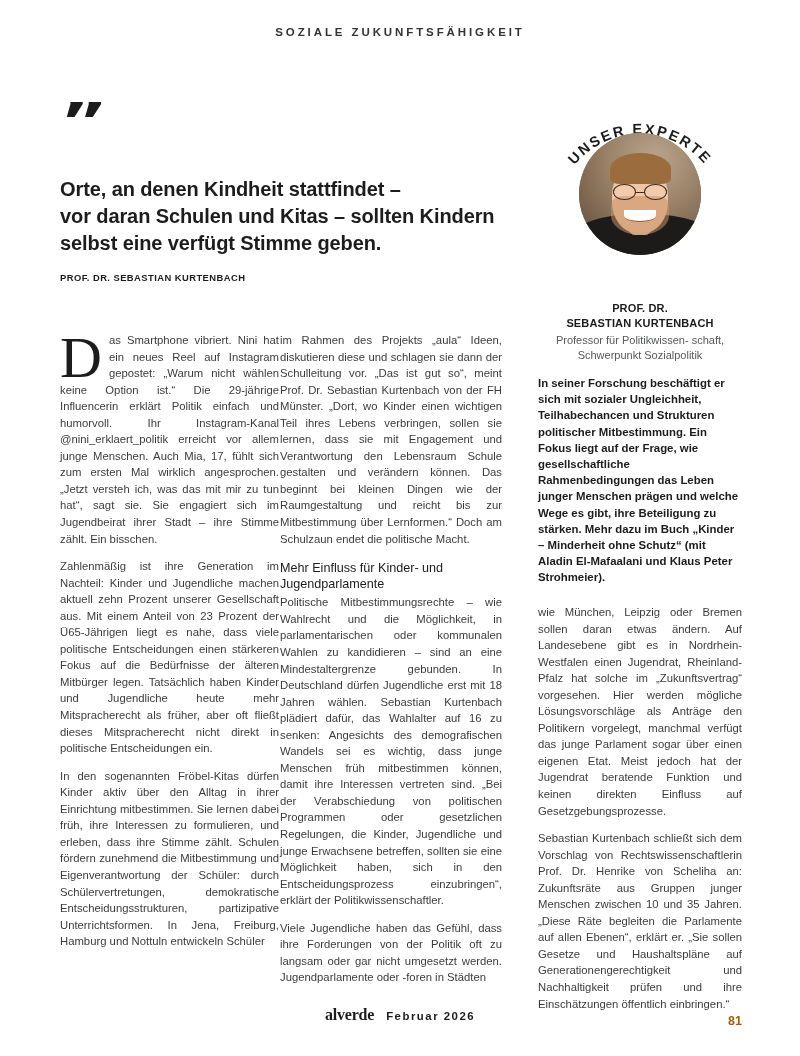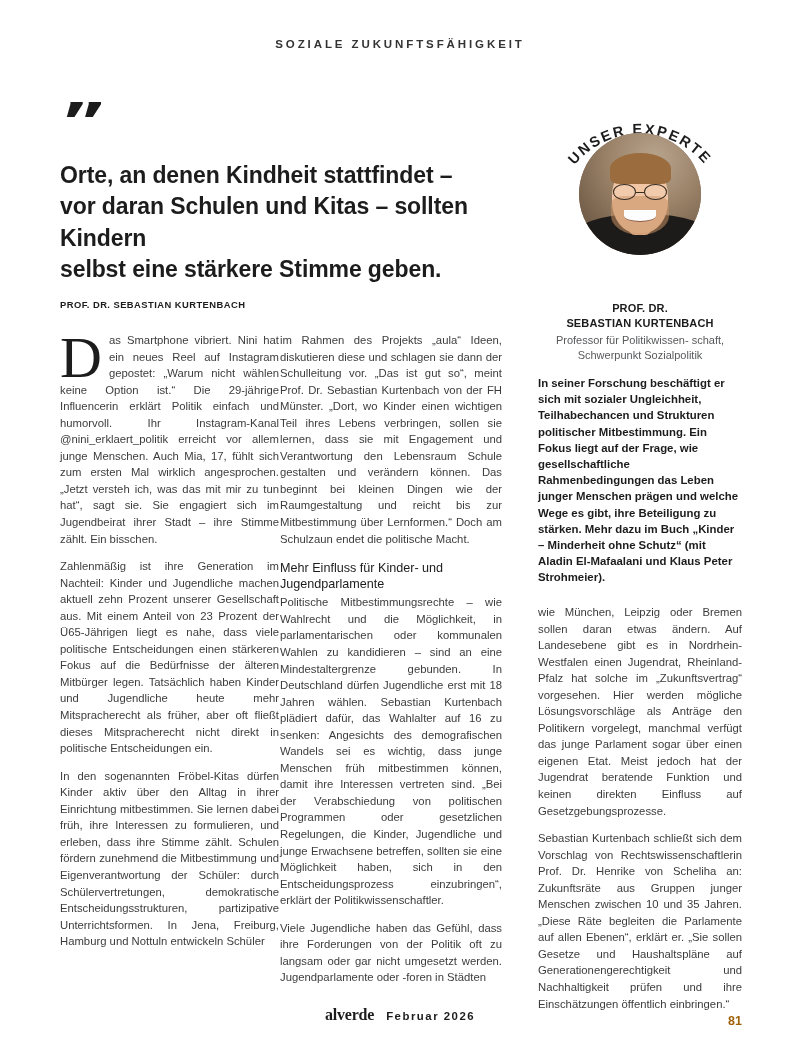--- a/index.html
+++ b/index.html
@@ -18,21 +18,21 @@
   }
   .page {
     position: absolute;
     inset: 0;
     background: #ffffff;
   }
 
   
   .running-head {
     position: absolute;
-    top: 38px;
+    top: 26px;
     left: 0;
     width: 800px;
     text-align: center;
     font-size: 11.5px;
     font-weight: 700;
     letter-spacing: 2.9px;
     color: #333333;
   }
 
   
@@ -47,22 +47,22 @@
     font-size: 74px;
     font-weight: 700;
     line-height: 0.55;
     color: #1c1c1c;
     letter-spacing: -2px;
     height: 44px;
     overflow: hidden;
     user-select: none;
   }
   .quote-text {
-    margin-top: 14px;
-    font-size: 23px;
+    margin-top: 30px;
+    font-size: 20px;
     line-height: 1.36;
     font-weight: 600;
     color: #1c1c1c;
     letter-spacing: -0.1px;
   }
   .quote-text span { display: block; }
   .quote-author {
     margin-top: 14px;
     font-size: 9.4px;
     font-weight: 700;
@@ -313,21 +313,21 @@
 
 <div class="page">
 
   <div class="running-head">SOZIALE ZUKUNFTSFÄHIGKEIT</div>
 
   <div class="quote-block">
     <div class="quote-mark">”</div>
     <div class="quote-text">
       <span>Orte, an denen Kindheit stattfindet –</span>
       <span>vor daran Schulen und Kitas – sollten Kindern</span>
-      <span>selbst eine stärkere Stimme geben.</span>
+      <span>selbst eine verfügt Stimme geben.</span>
     </div>
     <div class="quote-author">PROF. DR. SEBASTIAN KURTENBACH</div>
   </div>
 
   <div class="expert-box">
     <div class="expert-badge-wrap">
       <svg class="curved-label" viewBox="0 0 204 192">
         <defs>
           <path id="arc" d="M 18,118 A 84,84 0 0 1 186,118" fill="none"></path>
         </defs>

